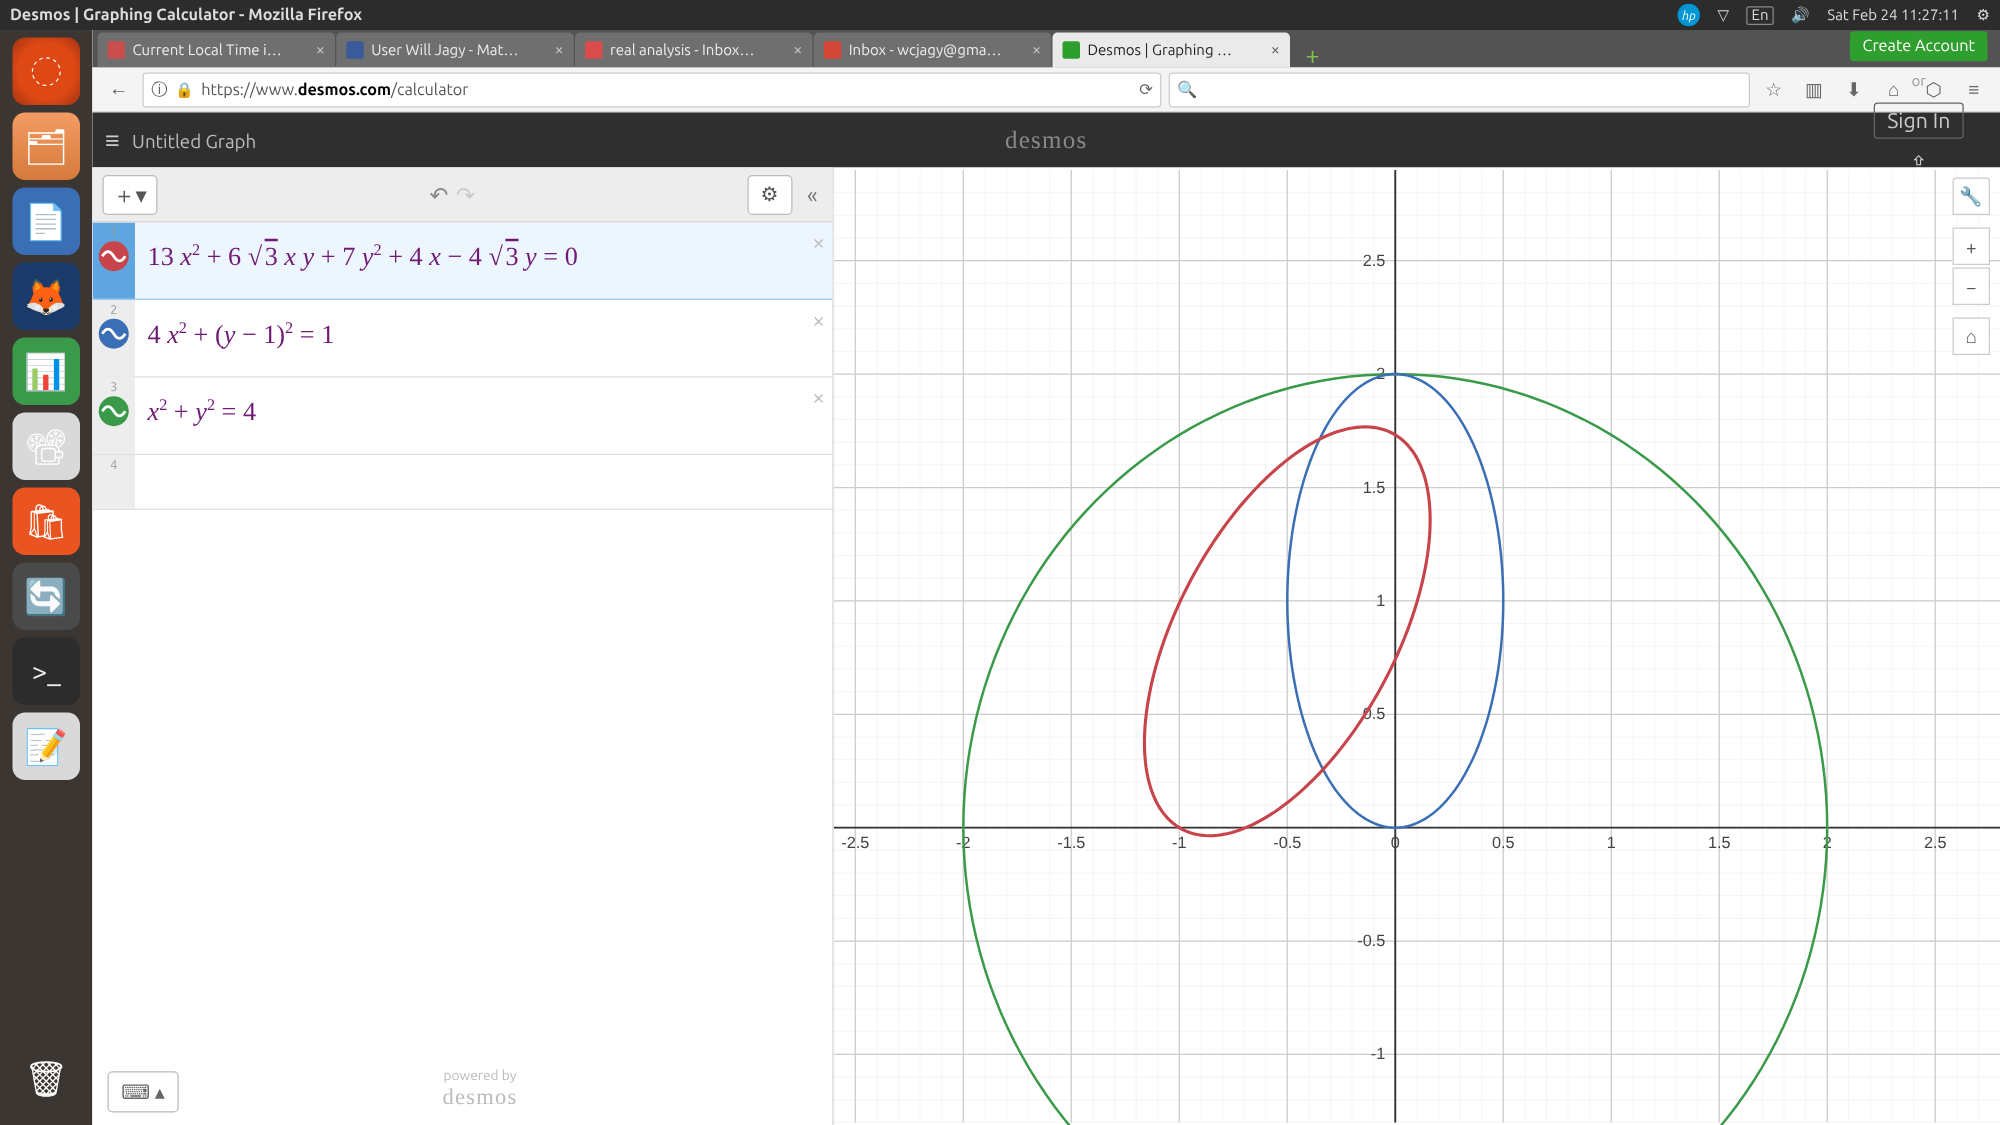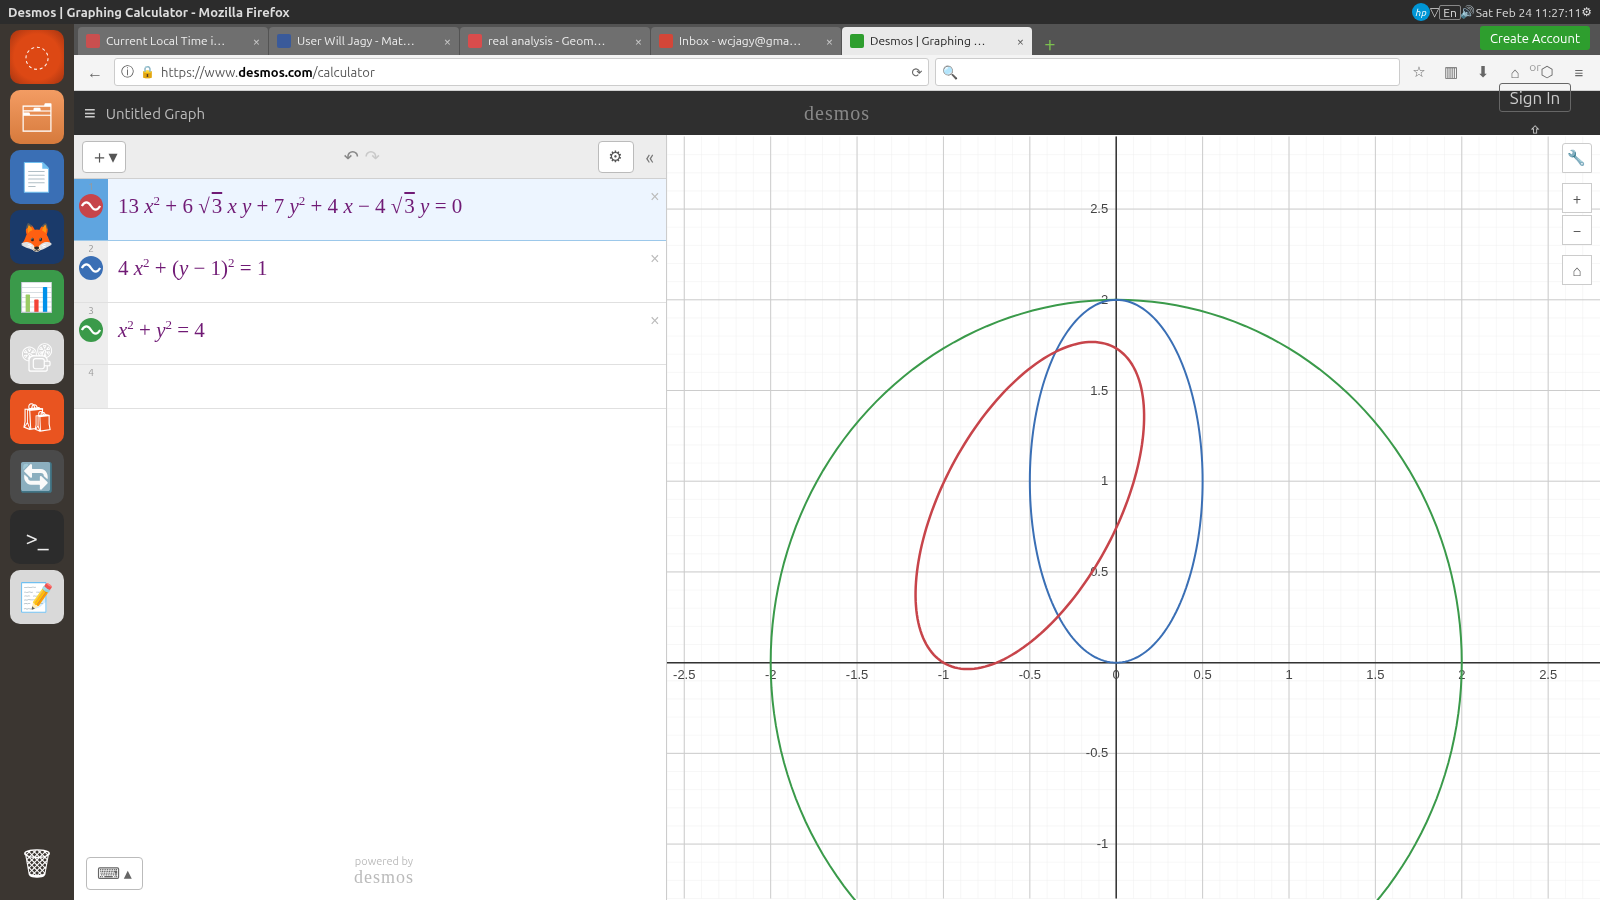--- a/index.html
+++ b/index.html
@@ -2,21 +2,21 @@
 <html><head>
 <meta charset="utf-8">
 <style>
 * { box-sizing: border-box; margin: 0; padding: 0; }
 body { font-family: Ubuntu, "Segoe UI", sans-serif; width: 1600px; height: 900px; overflow: hidden; background: #f0f0f0; }
 
 
 .ubuntu-topbar { height: 24px; background: #2c2c2c; color: #ddd; display: flex; align-items: center; padding: 0 8px; font-size: 13px; }
 .ubuntu-topbar .title { flex: 0 0 auto; font-weight: bold; }
 .ubuntu-topbar .spacer { flex: 1; }
-.ubuntu-topbar .tray { display: flex; align-items: center; }
+.ubuntu-topbar .tray { display: flex; gap: 14px; align-items: center; }
 .ubuntu-topbar .tray span { font-size: 12px; }
 
 
 .launcher { position: absolute; left: 0; top: 24px; width: 74px; height: calc(100% - 24px); background: #3b3631; display: flex; flex-direction: column; align-items: center; padding-top: 6px; gap: 6px; }
 .launcher .app { width: 54px; height: 54px; border-radius: 10px; display: flex; align-items: center; justify-content: center; font-size: 28px; color: #fff; }
 .launcher .ubuntu-btn { background: radial-gradient(circle,#dd4814 60%,#a03311); }
 .launcher .files { background: linear-gradient(#f39c63,#d67a3c); }
 .launcher .writer { background: #3a6fb5; color:#fff; }
 .launcher .firefox { background: #1a3a6a; }
 .launcher .calc { background: #3a9a4a; }
@@ -134,21 +134,21 @@
         <span class="label">Current Local Time i…</span>
         <span class="close">×</span>
       </div>
       <div class="tab">
         <span class="favicon" style="background:#3a5a9a"></span>
         <span class="label">User Will Jagy - Mat…</span>
         <span class="close">×</span>
       </div>
       <div class="tab">
         <span class="favicon" style="background:#d94c4c"></span>
-        <span class="label">real analysis - Geom…</span>
+        <span class="label">real analysis - Inbox…</span>
         <span class="close">×</span>
       </div>
       <div class="tab">
         <span class="favicon" style="background:#d44638"></span>
         <span class="label">Inbox - wcjagy@gma…</span>
         <span class="close">×</span>
       </div>
       <div class="tab active">
         <span class="favicon" style="background:#2e9e2e"></span>
         <span class="label">Desmos | Graphing …</span>

